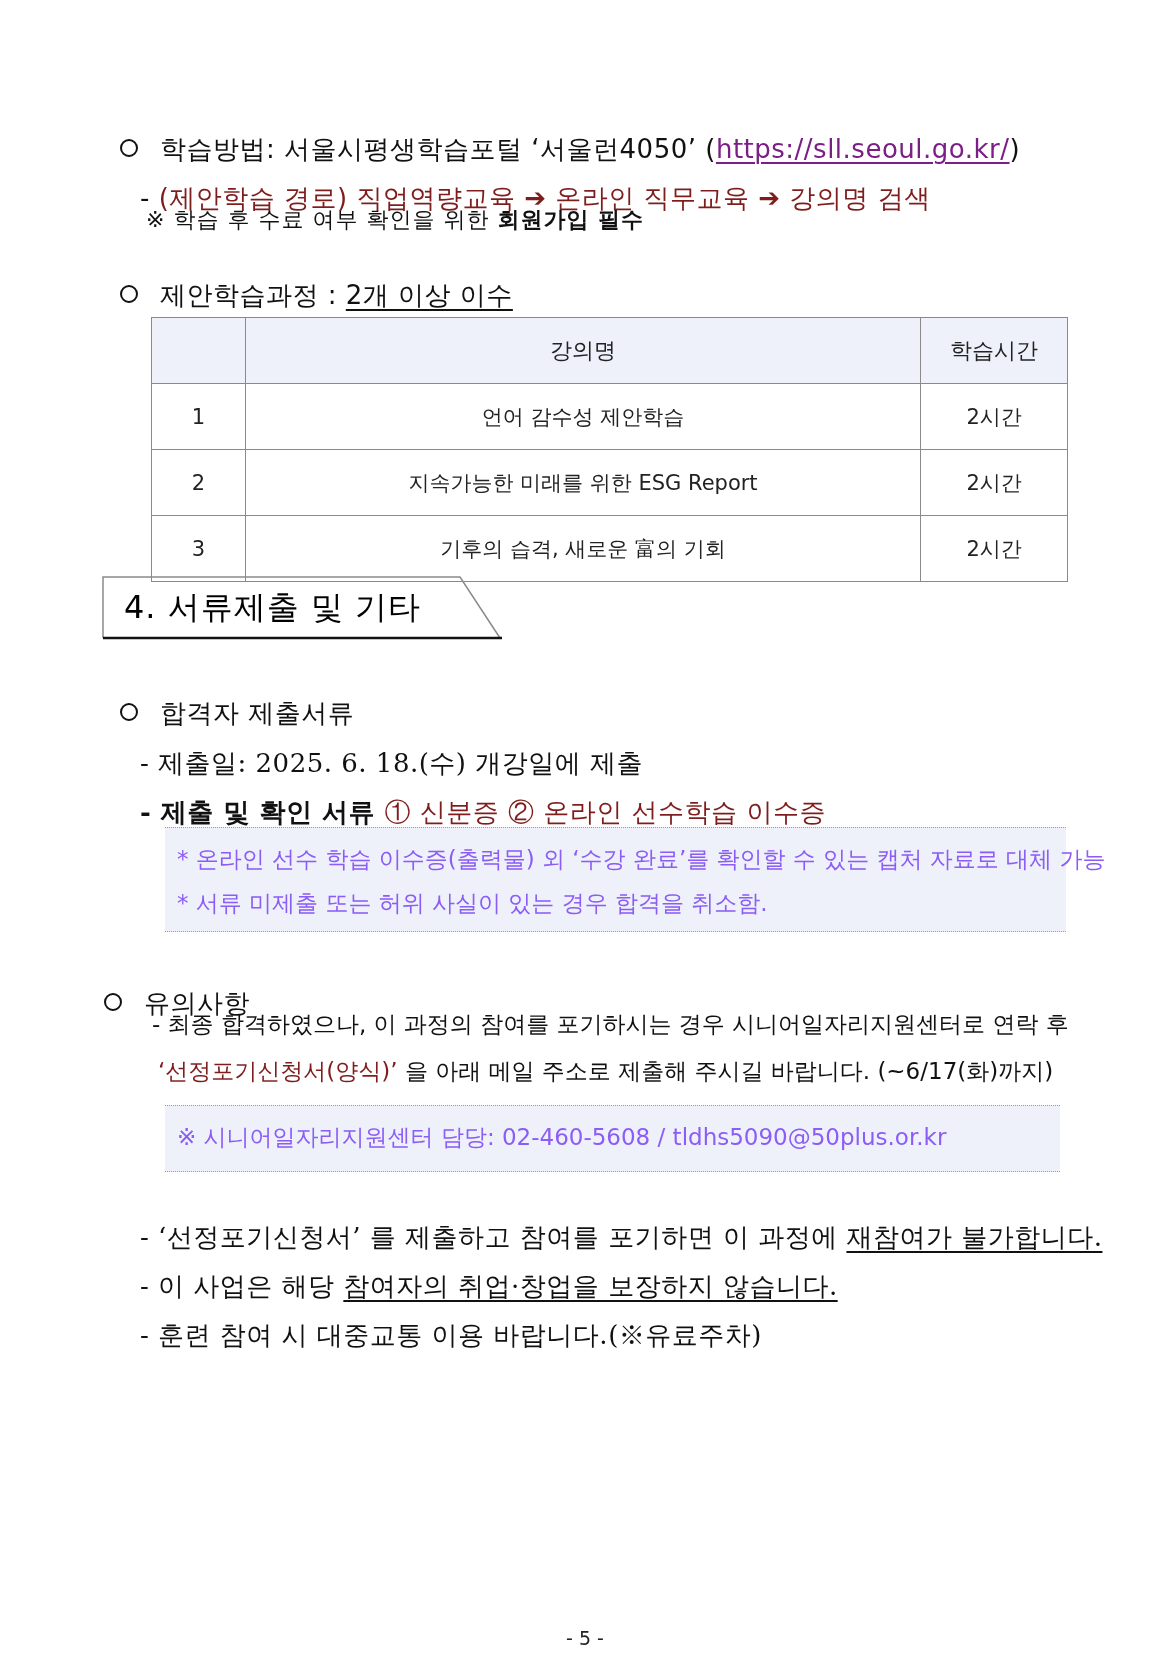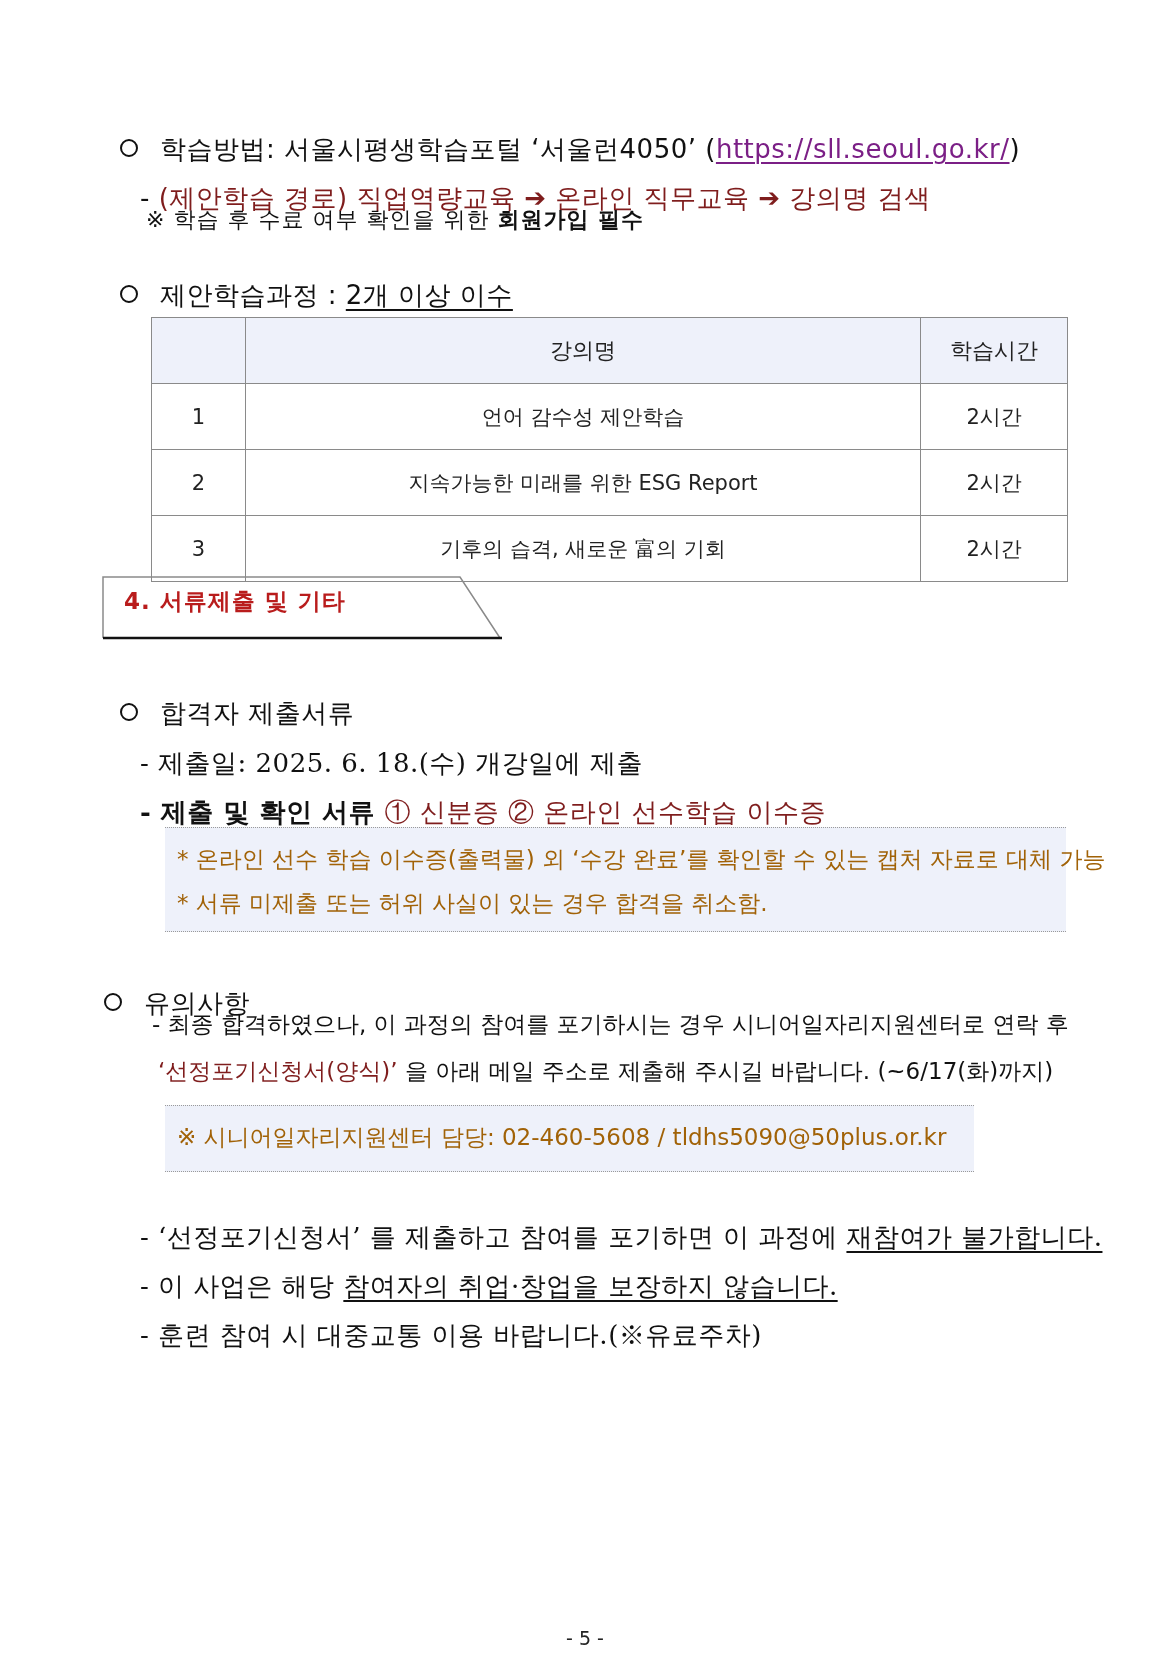--- a/index.html
+++ b/index.html
@@ -27,29 +27,29 @@
     }
     table.courses thead tr { background: #eef1fa; }
     table.courses th { font-size: 22px; }
 
     
     .section-head {
       position: absolute; left: 102px; top: 576px; width: 400px; height: 64px;
     }
     .section-head svg { position: absolute; left: 0; top: 0; }
     .section-head .title {
-      position: absolute; left: 22px; top: 10px; font-size: 23px; font-weight: bold; letter-spacing: 1px; color: #b91c1c;
+      position: absolute; left: 22px; top: 10px; font-size: 32px; font-weight: normal; letter-spacing: 1px; color: #000000;
     }
 
     
     .note-box {
       position: absolute; background: #eef1fa;
       border-top: 1.5px dotted #9a9a9a; border-bottom: 1.5px dotted #9a9a9a;
     }
-    .note-box .n { position: absolute; font-size: 23px; white-space: nowrap; color: #a16207; }
+    .note-box .n { position: absolute; font-size: 23px; white-space: nowrap; color: #8b5cf6; }
 
     .footer { position: absolute; left: 0; width: 1170px; top: 1627px; text-align: center; font-size: 19px; color: #222; }
   </style>
 </head>
 <body>
 
 <div class="abs line" style="left:120px; top:104px;">
   <span class="bullet"></span><span>학습방법: 서울시평생학습포털 ‘서울런4050’ (</span><a class="purple-link">https://sll.seoul.go.kr/</a><span>)</span>
 </div>
 
@@ -123,21 +123,21 @@
 <div class="abs line" style="left:104px; top:958px;">
   <span class="bullet"></span><span>유의사항</span>
 </div>
 
 <div class="abs" style="left:152px; top:1009px; font-size:23px;">- 최종 합격하였으나, 이 과정의 참여를 포기하시는 경우 시니어일자리지원센터로 연락 후</div>
 
 <div class="abs" style="left:158px; top:1056px; font-size:23px;">
   <span class="blue">‘선정포기신청서(양식)’</span><span> 을 아래 메일 주소로 제출해 주시길 바랍니다. (~6/17(화)까지)</span>
 </div>
 
-<div class="note-box" style="left:165px; top:1105px; width:809px; height:65px;">
+<div class="note-box" style="left:165px; top:1105px; width:895px; height:65px;">
   <div class="n" style="left:12px; top:16px;">※ 시니어일자리지원센터 담당: 02-460-5608 / tldhs5090@50plus.or.kr</div>
 </div>
 
 <div class="abs line serif" style="left:140px; top:1192px;">
   <span>- ‘선정포기신청서’ 를 제출하고 참여를 포기하면 이 과정에 </span><span class="u">재참여가 불가합니다.</span>
 </div>
 
 <div class="abs line serif" style="left:140px; top:1241px;">
   <span>- 이 사업은 해당 </span><span class="u">참여자의 취업·창업을 보장하지 않습니다.</span>
 </div>

